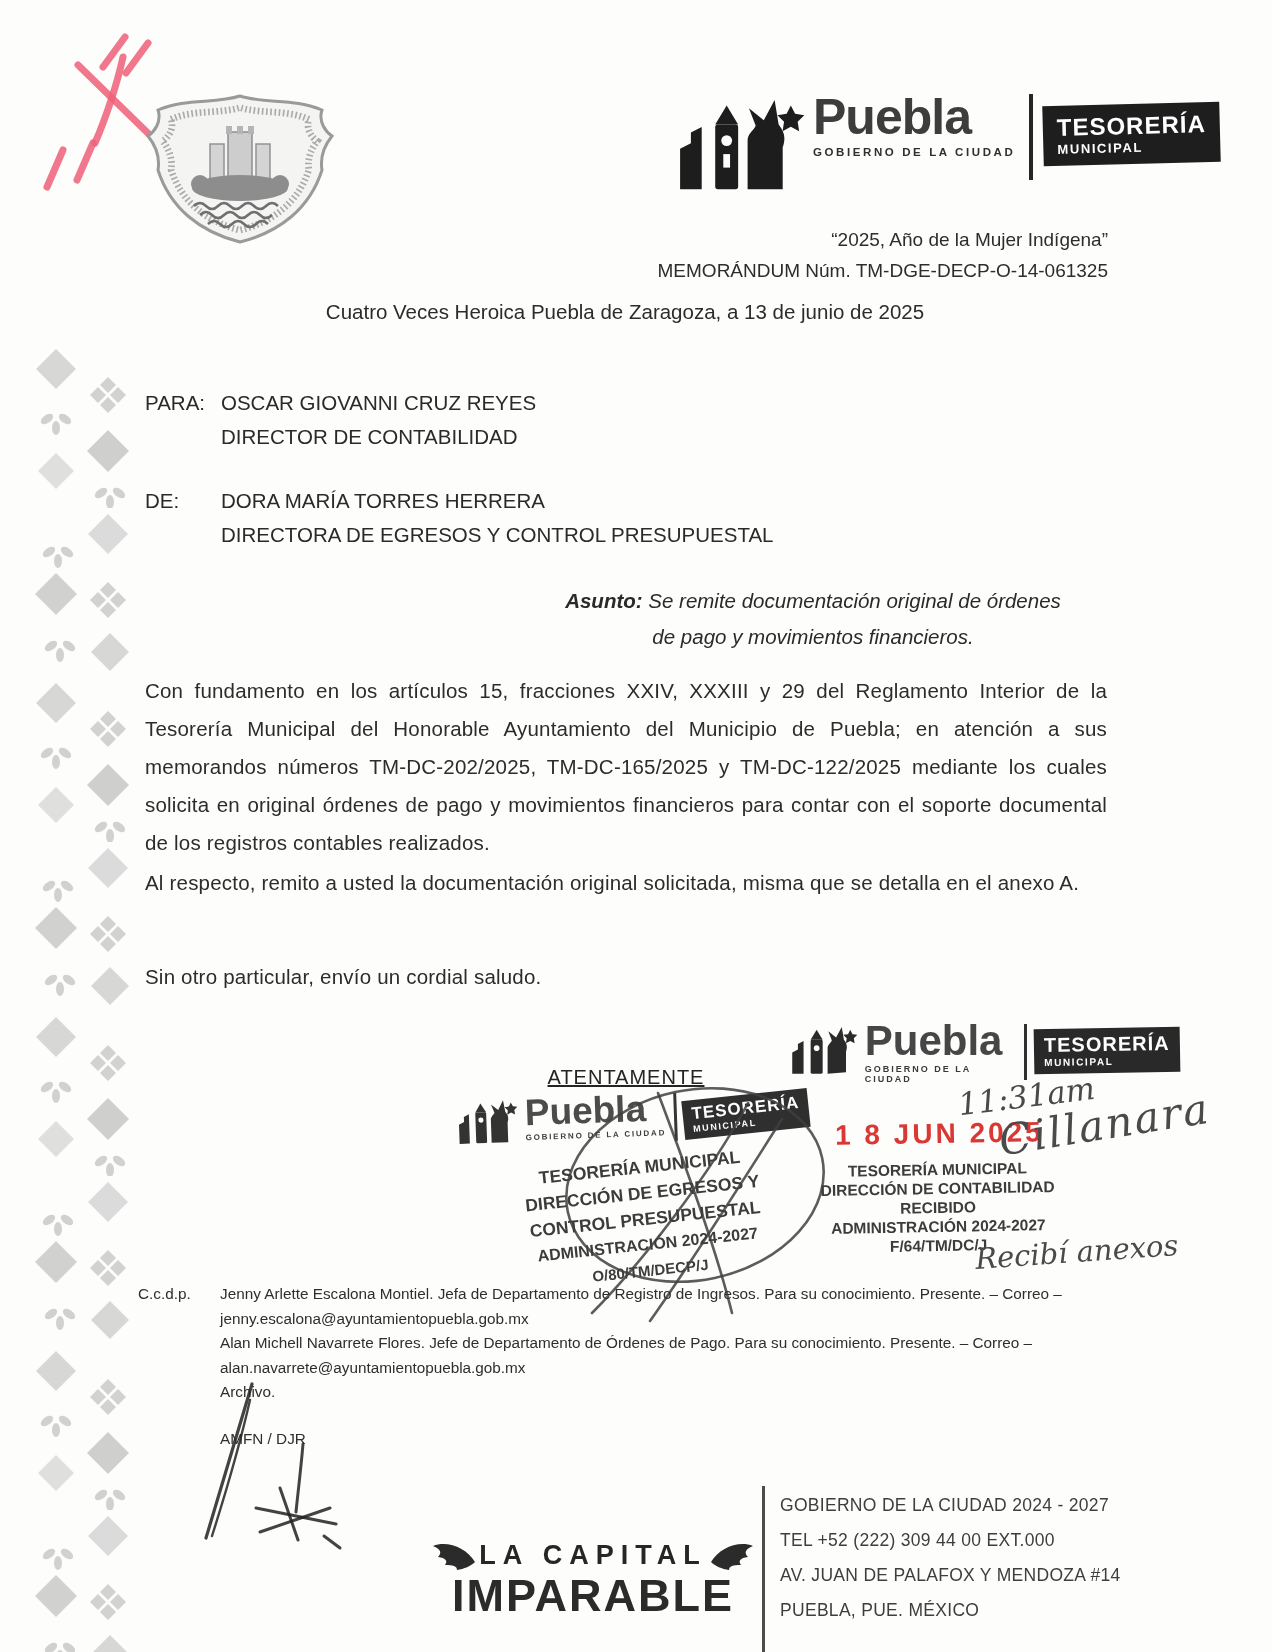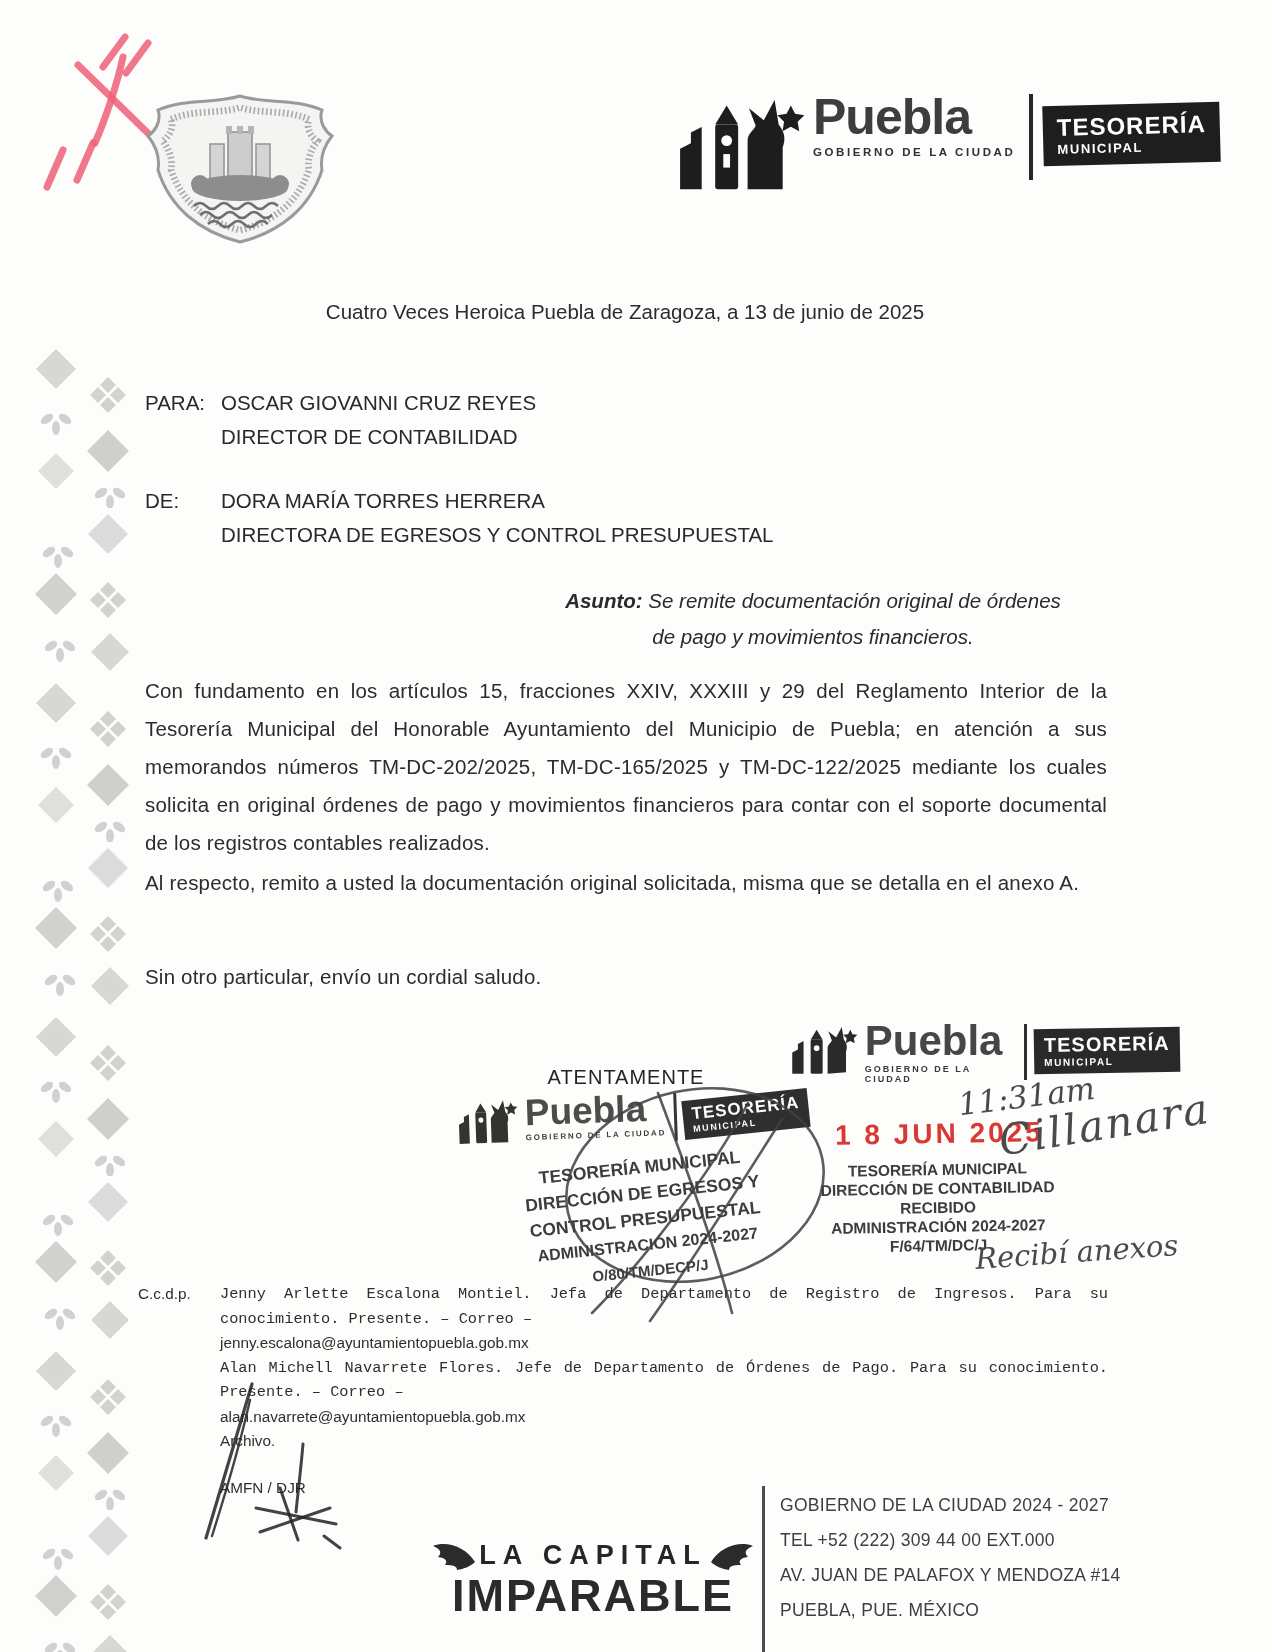--- a/index.html
+++ b/index.html
@@ -18,35 +18,35 @@
   .badge{background:#1e1e1e;color:#fff;text-align:left;}
   .badge-l1{font-weight:800;letter-spacing:1px;line-height:1;}
   .badge-l2{font-weight:700;letter-spacing:1.6px;line-height:1;margin-top:3px;}
 
   
   .meta-block{right:164px;top:224px;text-align:right;font-size:19px;line-height:31px;color:#2d2d2d;}
   .date-line{left:145px;top:300px;width:960px;text-align:center;font-size:20.5px;color:#2c2c2c;}
   .rec-grid{display:grid;grid-template-columns:76px auto;font-size:20.5px;line-height:34px;color:#2a2a2a;}
   .subject{left:520px;top:583px;width:586px;text-align:center;font-size:20.5px;line-height:36px;color:#2a2a2a;font-style:italic;}
   .para{left:145px;width:962px;text-align:justify;font-size:20.5px;line-height:38px;color:#2c2c2c;letter-spacing:0.2px;}
-  .closing{left:145px;top:1066px;width:962px;text-align:center;font-size:20px;letter-spacing:1px;color:#242424;}
+  .closing{left:145px;top:1066px;width:962px;text-align:center;font-size:20px;letter-spacing:1px;color:#242424;text-decoration:underline;}
 
   
   .stamp-lines{font-weight:700;color:#3c3c3c;text-align:center;}
   .stamp-left-lines{transform:rotate(-6deg);font-size:17.5px;line-height:26px;}
   .stamp-left-lines .s4{font-size:16px;}
   .stamp-left-lines .s5{font-size:15px;}
   .stamp-right-lines{font-size:15.5px;line-height:19px;transform:rotate(-1deg);}
   .hand{font-family:"DejaVu Serif",serif;font-style:italic;color:#4a4a4a;}
   .date-red{color:#d93834;font-weight:700;font-size:28px;letter-spacing:3px;white-space:nowrap;}
 
   
   .cc{left:138px;top:1282px;width:970px;font-size:15.3px;line-height:24.5px;color:#2e2e2e;}
   .cc-grid{display:grid;grid-template-columns:64px 1fr;column-gap:18px;}
-  .cc-entry{text-align:justify;font-family:Liberation Mono, monospace;}
+  .cc-entry{text-align:justify;}
   .cc-initials{margin-top:22px;}
 
   
   .slogan{left:428px;top:1538px;width:330px;text-align:center;color:#262626;}
   .slogan-top{display:flex;align-items:center;justify-content:center;gap:4px;font-weight:800;font-size:27px;letter-spacing:7px;}
   .slogan-bottom{font-weight:900;font-size:45px;letter-spacing:2px;margin-top:-2px;color:#2b2b2b;}
   .foot-divider{left:762px;top:1486px;width:3px;height:166px;background:#4c4c4c;}
   .foot-address{left:780px;top:1488px;font-size:17.5px;line-height:35px;color:#3e3e3e;letter-spacing:0.3px;}
 
   .pink{stroke:#ef5f78;stroke-width:7;stroke-linecap:round;fill:none;opacity:.85;}
@@ -99,20 +99,24 @@
       <div class="brand brand-big">Puebla</div>
       <div class="tagline tagline-big">GOBIERNO DE LA CIUDAD</div>
     </div>
     <div class="logo-bar" style="width:4px;height:86px;margin:2px 10px 0 14px;"></div>
     <div class="badge" style="padding:10px 14px;margin-top:12px;transform:rotate(-1.5deg);">
       <div class="badge-l1" style="font-size:24px;">TESORERÍA</div>
       <div class="badge-l2" style="font-size:13px;">MUNICIPAL</div>
     </div>
   </div>
 
+  <div class="abs meta-block">
+    <div>“2025, Año de la Mujer Indígena”</div>
+    <div>MEMORÁNDUM Núm. TM-DGE-DECP-O-14-061325</div>
+  </div>
 
   <div class="abs date-line">Cuatro Veces Heroica Puebla de Zaragoza, a 13 de junio de 2025</div>
 
   <div class="abs" style="left:30px;top:345px;width:112px;height:1307px;overflow:hidden;" aria-hidden="true"><svg width="112" height="163" viewBox="0 0 112 163">
         <polygon points="26,4 46,24 26,44 6,24" fill="#c6c6c6" opacity="0.7"></polygon>
         <polygon points="78,32 86,40 78,48 70,40" fill="#c3c3c3" opacity="0.75"></polygon>
         <polygon points="78,52 86,60 78,68 70,60" fill="#c3c3c3" opacity="0.75"></polygon>
         <polygon points="68,42 76,50 68,58 60,50" fill="#c3c3c3" opacity="0.75"></polygon>
         <polygon points="88,42 96,50 88,58 80,50" fill="#c3c3c3" opacity="0.75"></polygon>
         <g fill="#c7c7c7" opacity=".8">

